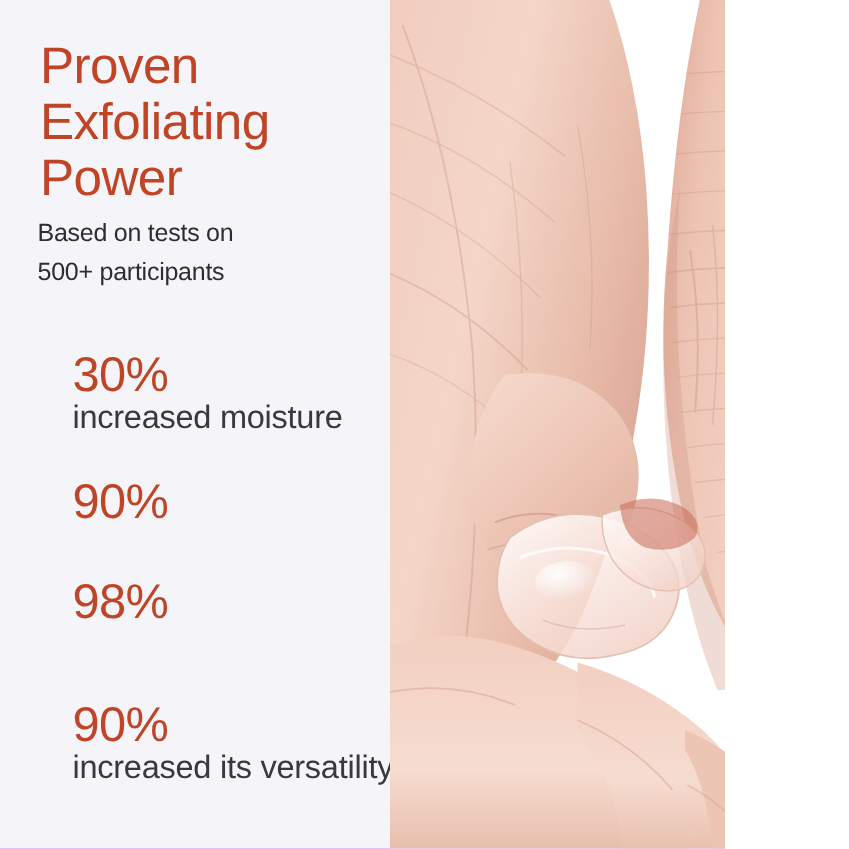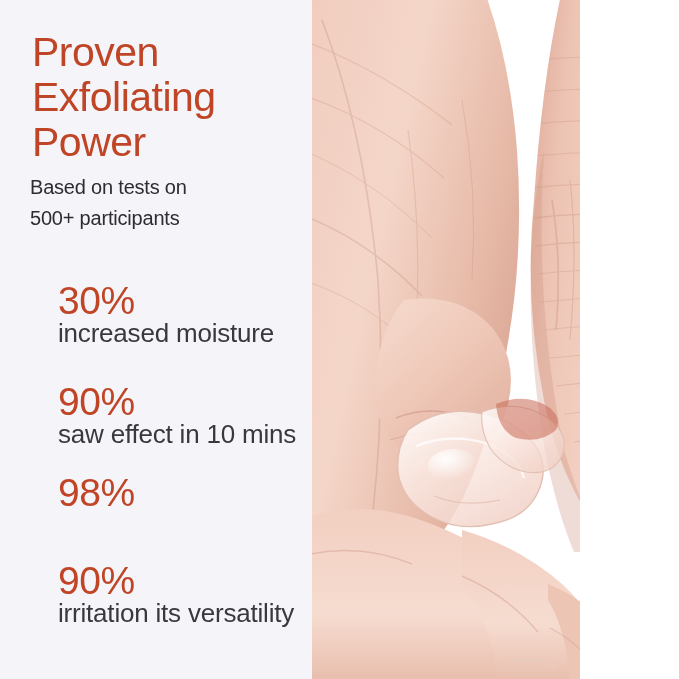--- a/index.html
+++ b/index.html
@@ -82,21 +82,21 @@
     font-size: 26px;
     line-height: 23px;
     letter-spacing: -0.2px;
     color: #3a383c;
     display: block;
     margin-top: 1px;
   }
 
   #stat-0 { top: 281px; }
   #stat-1 { top: 382px; }
-  #stat-2 { top: 473px; }
+  #stat-2 { top: 462px; }
   #stat-3 { top: 561px; }
 
   
   #photo-panel {
     position: absolute;
     left: 312px;
     top: 0;
     width: 367px;
     height: 679px;
     background: #ffffff;
@@ -119,30 +119,29 @@
     <div id="subhead">Based on tests on
 500+ participants</div>
 
     <div class="stat-block" id="stat-0">
       <span class="stat-value">30%</span>
       <span class="stat-label">increased moisture</span>
     </div>
 
     <div class="stat-block" id="stat-1">
       <span class="stat-value">90%</span>
-      <span class="stat-label">saw effect in 10 mins</span>
     </div>
 
     <div class="stat-block" id="stat-2">
       <span class="stat-value">98%</span>
     </div>
 
     <div class="stat-block" id="stat-3">
       <span class="stat-value">90%</span>
-      <span class="stat-label">irritation its versatility</span>
+      <span class="stat-label">increased its versatility</span>
     </div>
 
   </div>
 
   <div id="photo-panel">
     <svg id="photo-svg" viewBox="0 0 367 679" preserveAspectRatio="none">
       <defs>
         <linearGradient id="gHeel" x1="0" y1="0" x2="1" y2="0.35">
           <stop offset="0" stop-color="#dda694"></stop>
           <stop offset="0.25" stop-color="#edc4b4"></stop>

